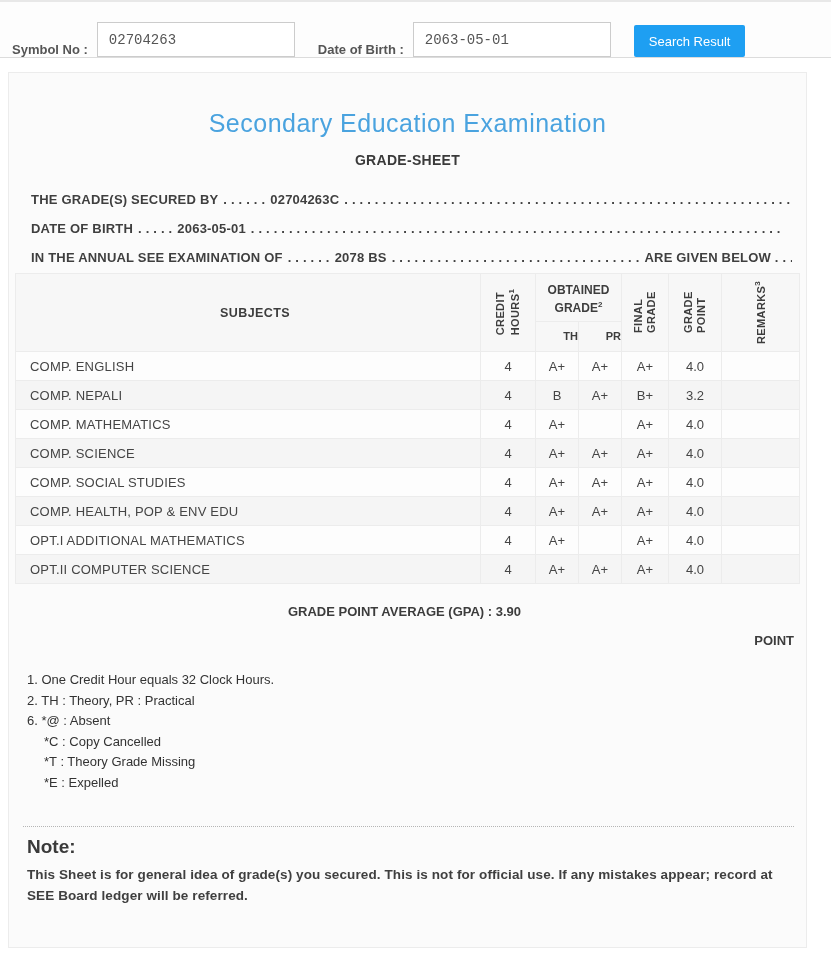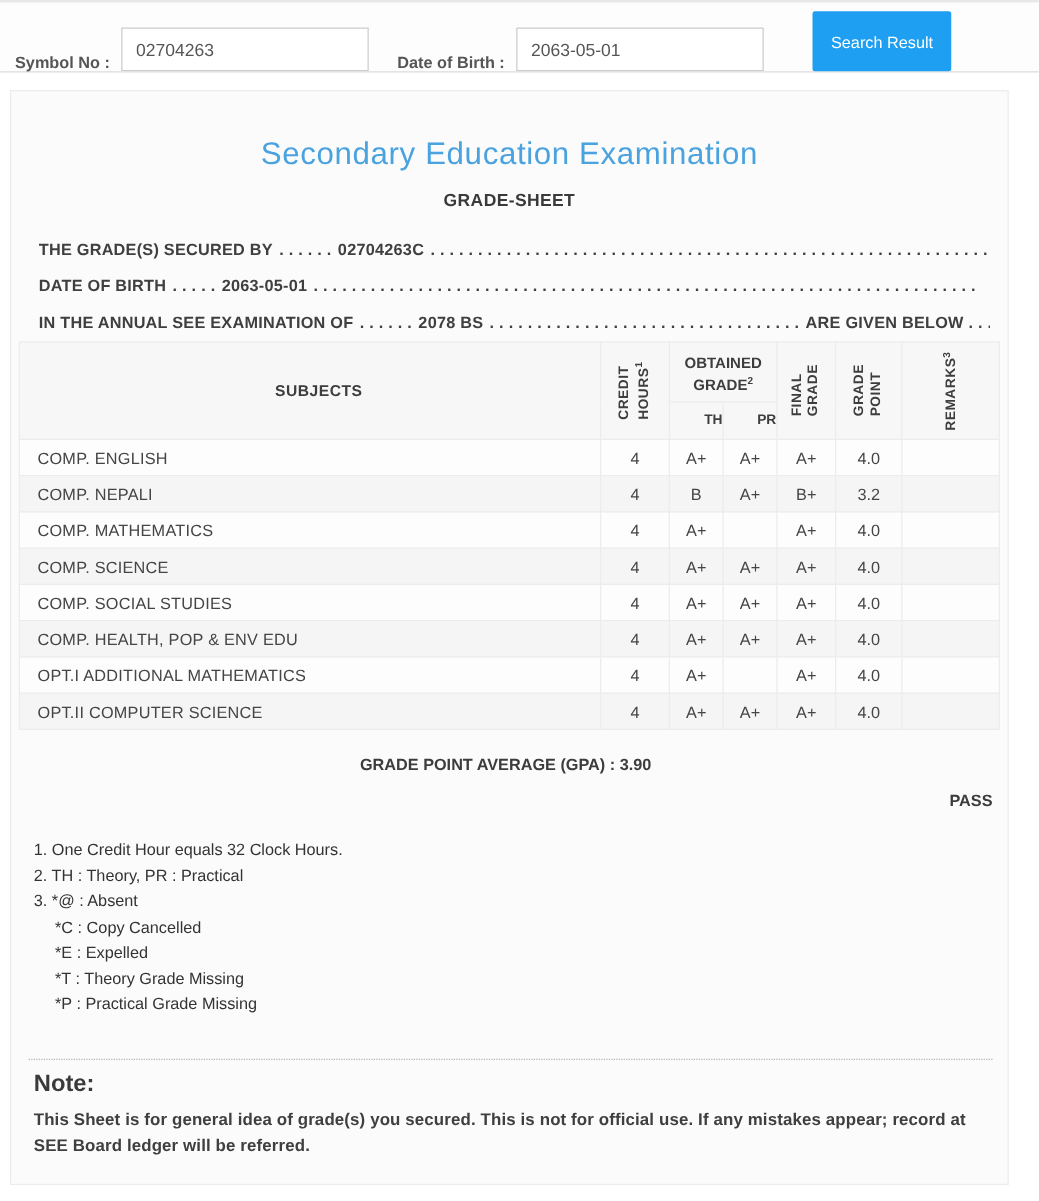--- a/index.html
+++ b/index.html
@@ -8,25 +8,25 @@
 
   
   .searchbar {
     height:58px; display:flex; align-items:flex-end; padding:0 12px;
     background:#fdfdfd; border-top:2px solid #e8e8e8; border-bottom:1px solid #dcdcdc;
   }
   .sb-label { font-size:13px; font-weight:bold; color:#555; white-space:nowrap; }
   .sb-input {
     width:198px; height:35px; margin-left:9px; border:1px solid #ccc;
     padding:0 11px; font-size:14px; color:#555; background:#fff;
-    font-family:Liberation Sans, sans-serif;
+    font-family:Liberation Mono, monospace;
   }
   .sb-label.second { margin-left:23px; }
   .sb-button {
-    margin-left:39px; height:48px; padding:0 15px; background:#1e9ff2; color:#fff;
+    margin-left:23px; height:32px; padding:0 15px; background:#1e9ff2; color:#fff;
     border:none; border-radius:2px; font-size:13px; cursor:pointer;
     font-family:"Liberation Sans", sans-serif;
   }
 
   
   .card {
     margin:14px 24px 13px 8px; height:876px;
     border:1px solid #ececec; background:#fbfbfb;
     padding:36px 6px 20px 6px;
   }
@@ -216,30 +216,29 @@
           <td>A+</td>
           <td>A+</td>
           <td>A+</td>
           <td>4.0</td>
           <td></td>
         </tr>
       </tbody>
   </table>
 
   <div class="gpa-line">GRADE POINT AVERAGE (GPA) : 3.90</div>
-  <div class="pass-line">PASS</div>
+  <div class="pass-line">POINT</div>
 
   <div class="footnotes">
       <div class="fn">1. One Credit Hour equals 32 Clock Hours.</div>
       <div class="fn">2. TH : Theory, PR : Practical</div>
-      <div class="fn">3. *@ : Absent</div>
+      <div class="fn">6. *@ : Absent</div>
       <div class="fn indent">*C : Copy Cancelled</div>
+      <div class="fn indent">*T : Theory Grade Missing</div>
       <div class="fn indent">*E : Expelled</div>
-      <div class="fn indent">*T : Theory Grade Missing</div>
-      <div class="fn indent">*P : Practical Grade Missing</div>
     </div>
 
   <hr class="dotted-rule">
 
   <div class="note-heading">Note:</div>
   <div class="note-body">This Sheet is for general idea of grade(s) you secured. This is not for official use. If any mistakes appear; record at SEE Board ledger will be referred.</div>
 
 </div>
 
 </body></html>

